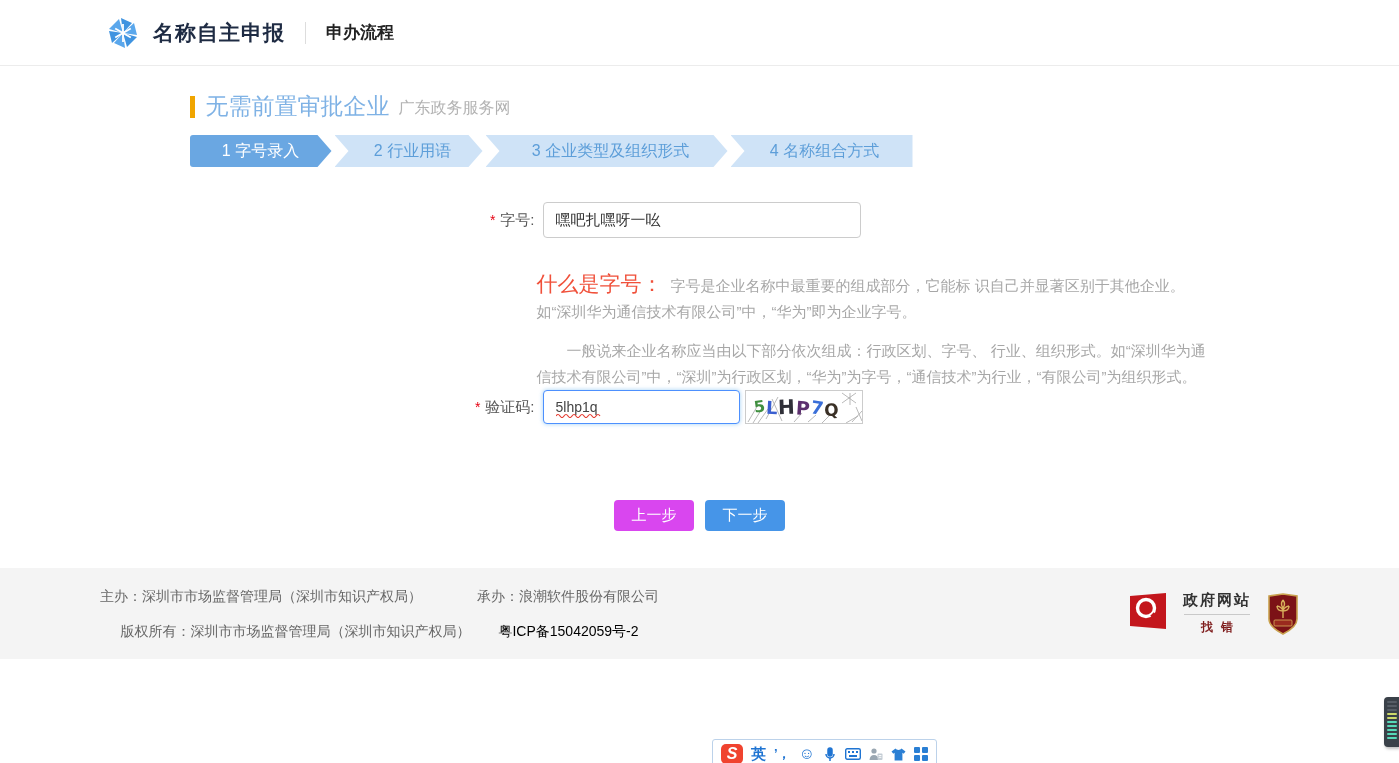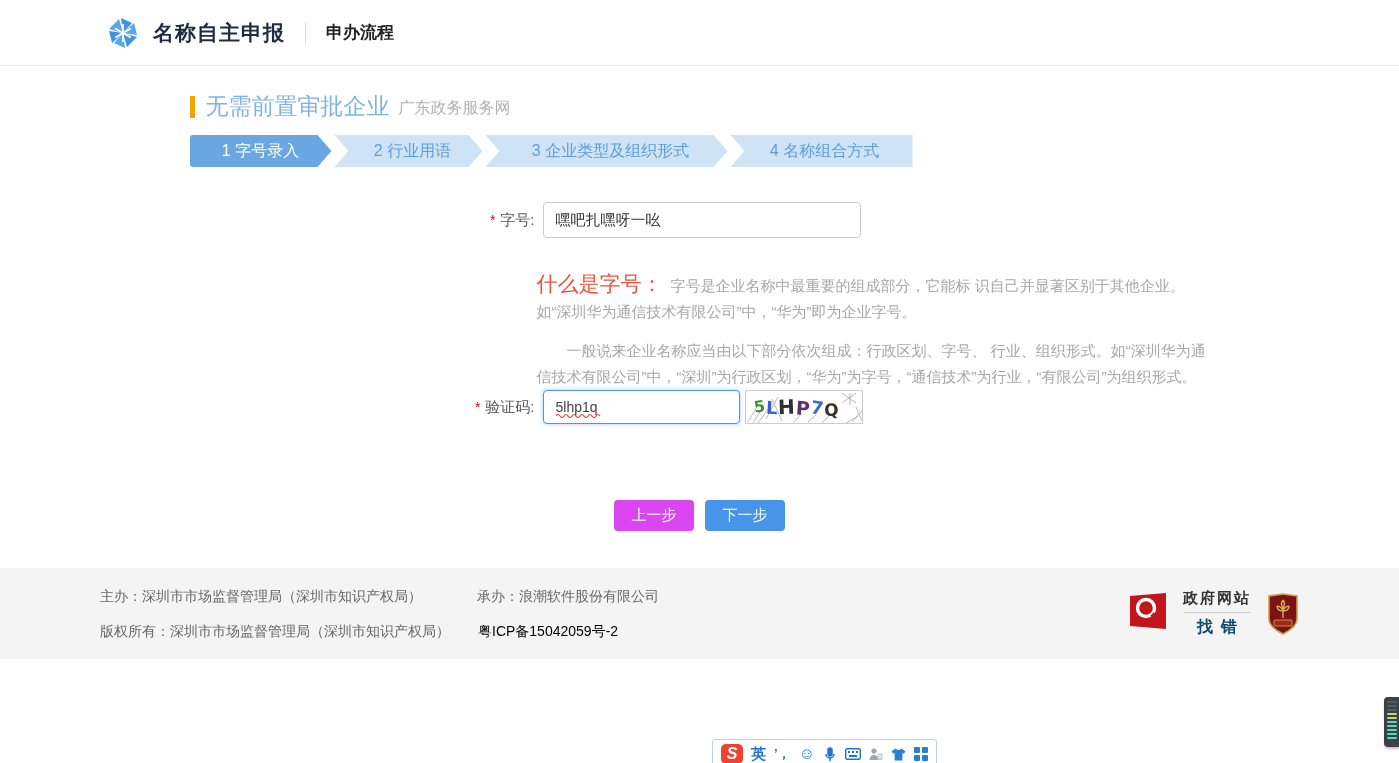--- a/index.html
+++ b/index.html
@@ -64,32 +64,32 @@
   .cap-chars span:nth-child(6){ font-size:17px; transform:rotate(-3deg) translateY(3px); }
   .actions { margin-top:76px; display:flex; justify-content:center; gap:11px; }
   .btn { width:80px; height:31px; border:none; border-radius:4px; color:#fff;
     font-size:15px; cursor:pointer; font-family:"Liberation Sans","DejaVu Sans",sans-serif; }
   .btn.prev { background:#d946ef; }
   .btn.next { background:#4695e8; }
   
   .footer { position:absolute; left:0; top:568px; width:1399px; height:91px;
     background:#f4f4f4; display:flex; align-items:center; justify-content:space-between;
     padding:0 100px; }
-  .f-left { font-size:14px; color:#666; }
+  .f-left { font-size:14px; color:#666;text-align:center; }
   .f-line { line-height:20px; }
   .f-line + .f-line { margin-top:15px; }
   .f-gap { display:inline-block; width:55px; }
   .f-gap2 { display:inline-block; width:28px; }
   .icp { color:#000000; }
   .f-right { display:flex; align-items:center; gap:16px; }
   .err-badge { display:flex; align-items:center; gap:9px; cursor:pointer; }
   .err-text { display:flex; flex-direction:column; align-items:center;text-align:right; }
   .err-t1 { font-size:15px; font-weight:bold; color:#333; letter-spacing:2px; }
   .err-sep { width:66px; height:1px; background:#c9c9c9; margin:4px 0; }
-  .err-t2 { font-size:16px; font-weight:bold; color:#0c4a6e; letter-spacing:8px;
+  .err-t2 { font-size:12px; font-weight:bold; color:#7f1d1d; letter-spacing:8px;
     padding-left:8px; }
   
   .ime-bar { position:absolute; left:712px; top:739px; height:30px; background:#fff;
     border:1px solid #bcd2ea; border-radius:3px; display:flex; align-items:center;
     gap:8px; padding:0 8px; }
   .sogou-logo { width:22px; height:20px; background:#f0432f; border-radius:5px;
     color:#fff; font-weight:bold; font-style:italic; font-size:16px; text-align:center;
     line-height:19px; }
   .ime-mode { color:#1f74d2; font-weight:bold; font-size:15px; }
   .ime-punct { color:#1f74d2; font-weight:bold; font-size:13px; }

